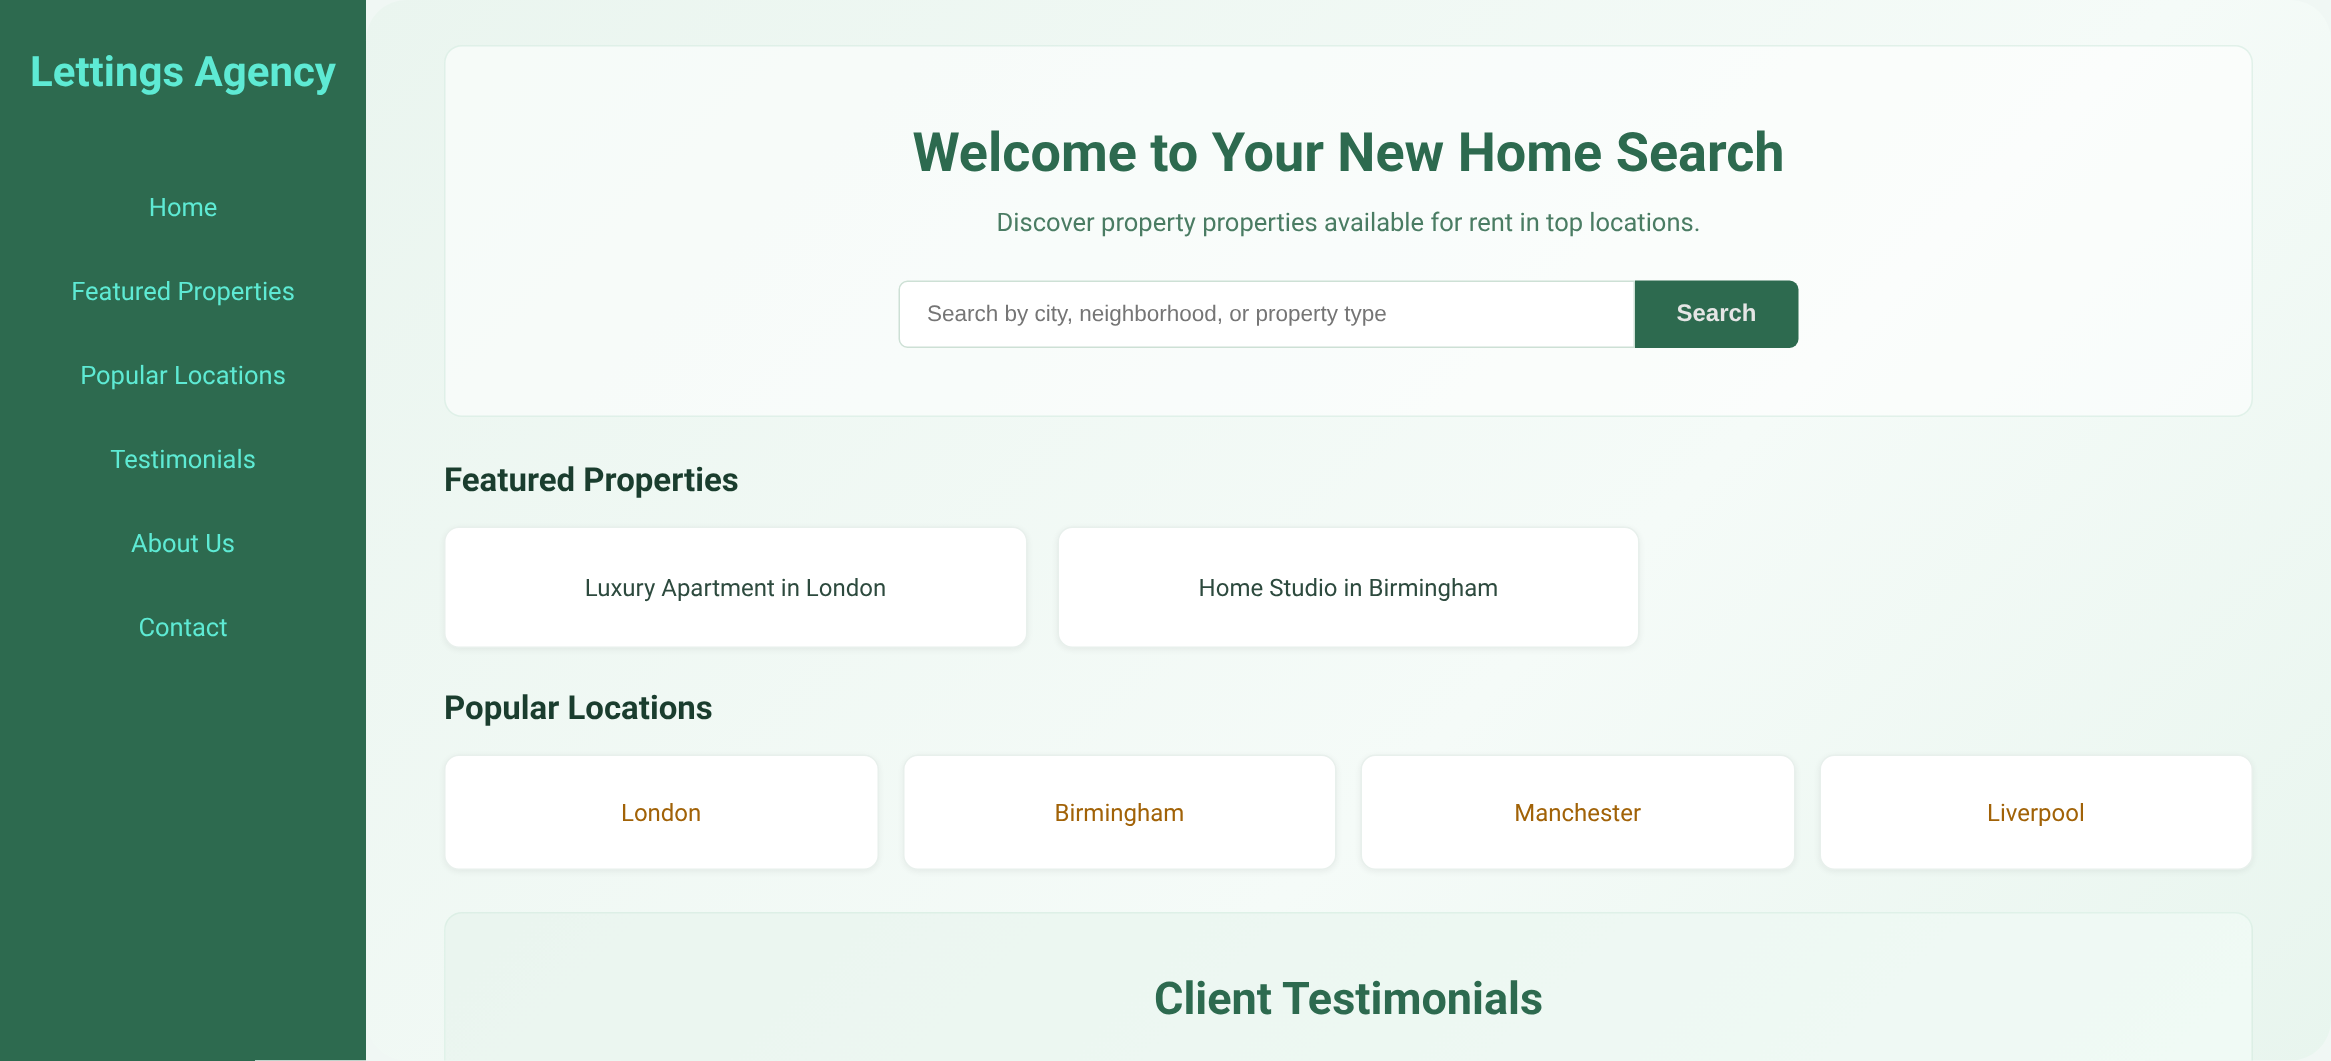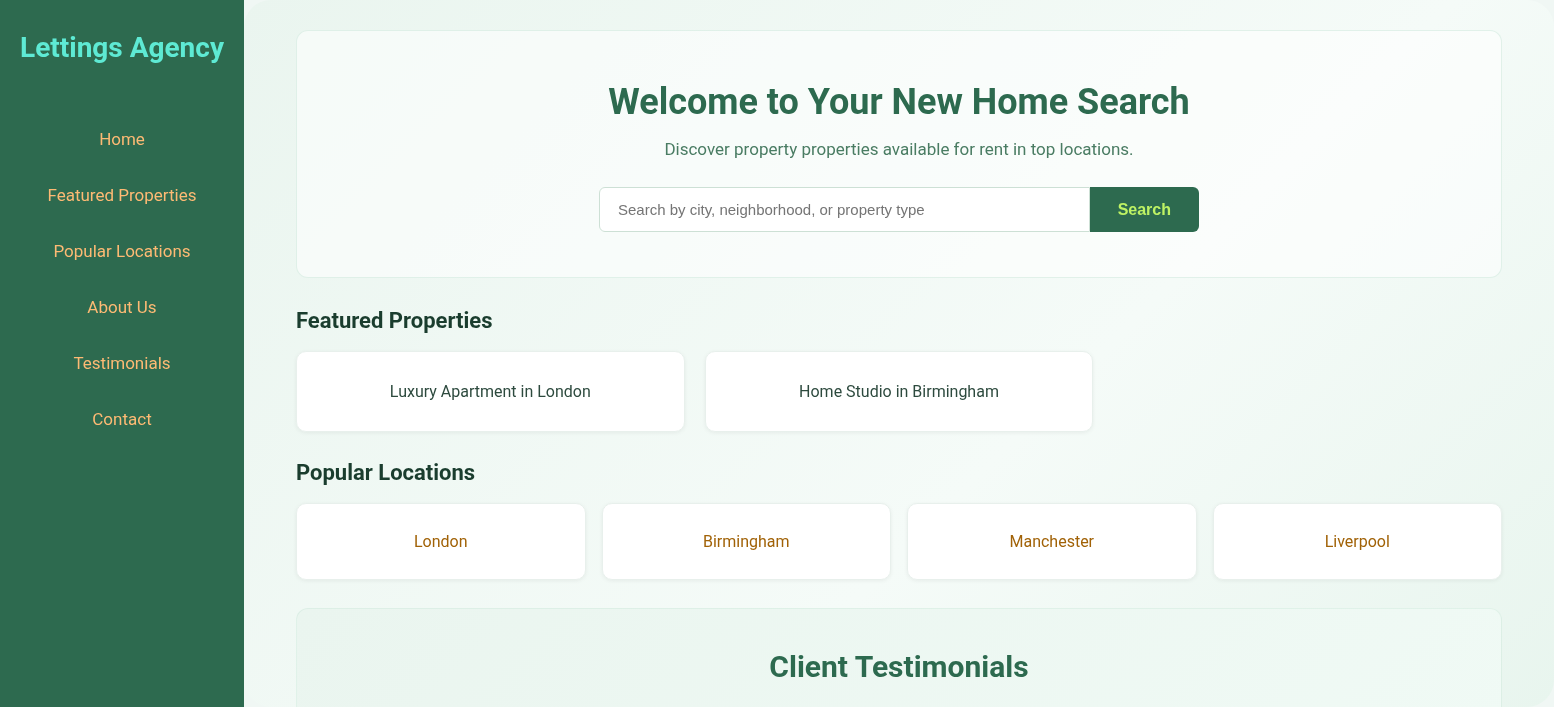--- a/index.html
+++ b/index.html
@@ -38,21 +38,21 @@
     }
 
     #sidebar nav {
       width: 100%;
       display: flex;
       flex-direction: column;
       gap: 8px;
     }
 
     #sidebar nav a {
-      color: #fdba74;
+      color: #5eead4;
       text-decoration: none;
       font-size: 17px;
       text-align: center;
       padding: 14px 0;
       cursor: pointer;
       transition: background 0.2s;
     }
 
     
     #main {
@@ -101,21 +101,21 @@
       border-radius: 6px 0 0 6px;
       font-size: 15px;
       outline: none;
       color: #4c1d95;
       background: #fff;
     }
 
     .search-bar button {
       padding: 13px 28px;
       background: #2d6a4f;
-      color: #bef264;
+      color: #e5e5e5;
       border: none;
       border-radius: 0 6px 6px 0;
       font-size: 16px;
       font-weight: 600;
       cursor: pointer;
     }
 
     
     .section-title {
       font-size: 22px;
@@ -196,22 +196,22 @@
   </style>
 </head>
 <body>
 
 <aside id="sidebar">
   <div class="logo">Lettings Agency</div>
   <nav>
     <a>Home</a>
     <a>Featured Properties</a>
     <a>Popular Locations</a>
+    <a>Testimonials</a>
     <a>About Us</a>
-    <a>Testimonials</a>
     <a>Contact</a>
   </nav>
 </aside>
 
 <main id="main">
 
   <section class="hero-section">
     <h1>Welcome to Your New Home Search</h1>
     <p>Discover property properties available for rent in top locations.</p>
     <div class="search-bar">

